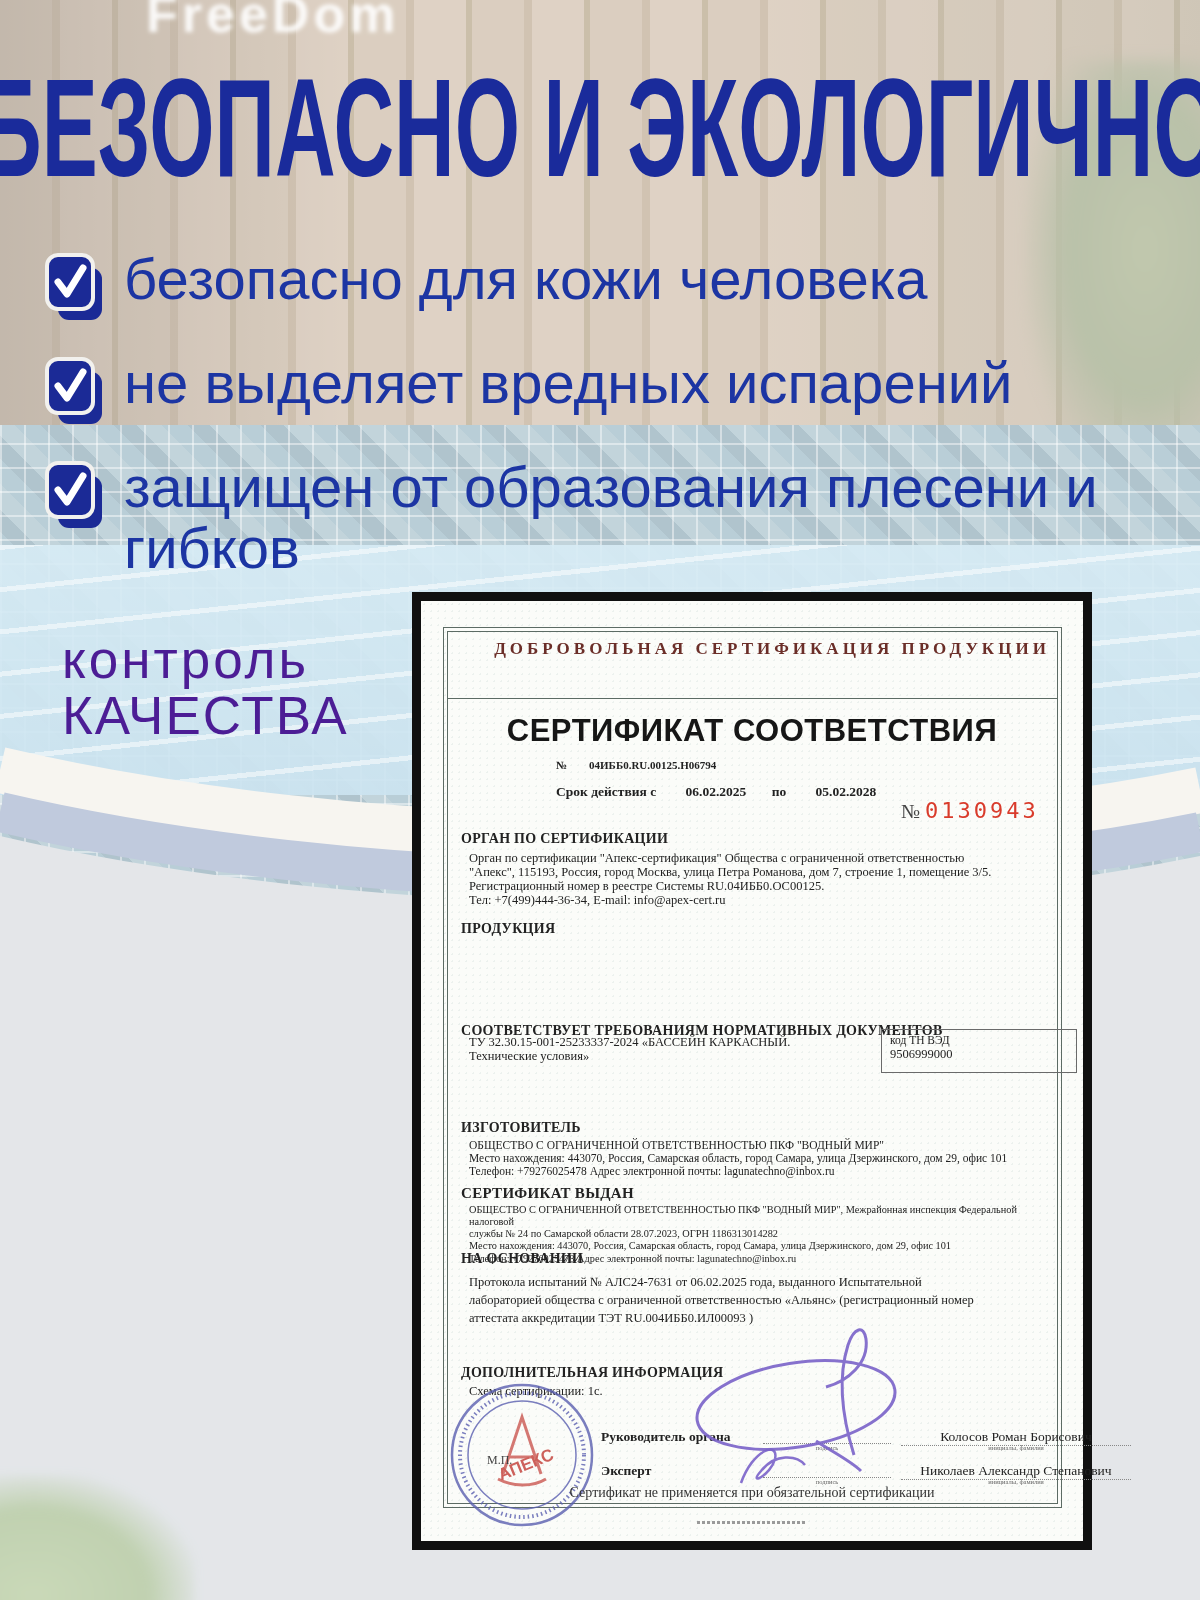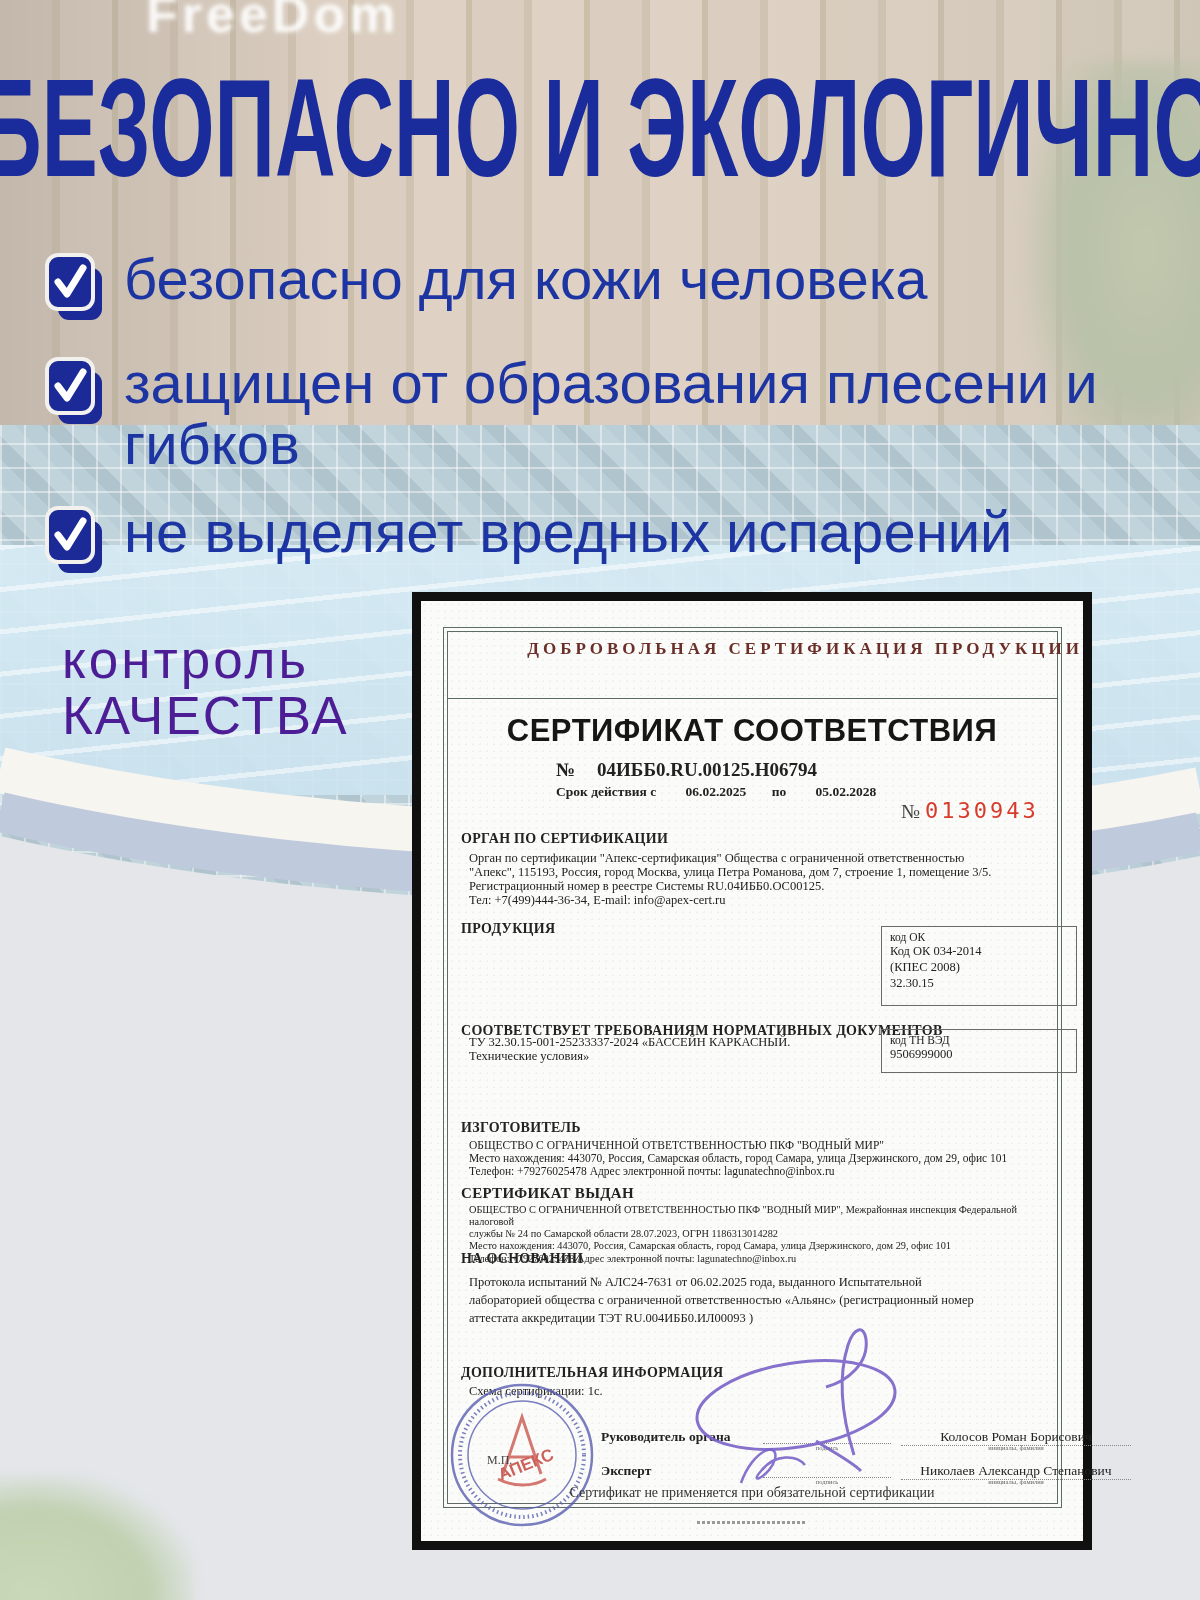--- a/index.html
+++ b/index.html
@@ -42,26 +42,26 @@
   .quality .l2{letter-spacing:2px;}
 
   
   .cert{position:absolute;left:412px;top:592px;width:662px;height:940px;
     border:9px solid #101010;background:#fbfcf9;
     background-image:radial-gradient(rgba(140,180,170,.14) 1px,transparent 1px);
     background-size:7px 7px;
     font-family:"Liberation Serif",serif;color:#222;}
   .cert-frame{position:absolute;left:22px;right:21px;top:26px;bottom:33px;border:1px solid #5c6b64;}
   .cert-frame::before{content:"";position:absolute;inset:3px;border:1px solid #5c6b64;}
-  .cert-header{position:absolute;left:0;right:0;top:38px;text-align:right;
+  .cert-header{position:absolute;left:0;right:0;top:38px;text-align:center;
     font-weight:bold;font-size:17px;letter-spacing:4px;color:#6b2e28;margin-left:40px;}
   .cert-divider{position:absolute;left:26px;right:25px;top:97px;border-top:1px solid #5c6b64;}
   .cert-title{position:absolute;left:0;right:0;top:112px;text-align:center;
     font-family:"Liberation Sans",sans-serif;font-weight:bold;font-size:31px;color:#161616;letter-spacing:.5px;}
-  .cert-number{position:absolute;left:135px;top:158px;font-weight:bold;font-size:19px;}
+  .cert-number{position:absolute;left:135px;top:158px;font-weight:bold;font-size:11px;}
   .cert-number .no-sign{margin-right:22px;}
   .cert-validity{position:absolute;left:135px;top:183px;font-weight:bold;font-size:13.5px;}
   .cert-validity .v{margin-left:26px;} .cert-validity .vl{margin-left:22px;}
   .cert-serial{position:absolute;left:480px;top:197px;font-size:20px;}
   .cert-serial .no-sign{color:#444;font-family:"Liberation Serif",serif;}
   .cert-serial .digits{font-family:"DejaVu Sans Mono",monospace;color:#d93b2b;letter-spacing:3px;font-size:22px;}
   .sec-head{position:absolute;left:40px;font-weight:bold;font-size:14px;letter-spacing:.3px;}
   .sec-body{position:absolute;left:48px;font-size:12.5px;line-height:1.12;white-space:pre-line;}
   .sec-body.small{font-size:10.3px;line-height:1.18;}
   .code-box{position:absolute;left:460px;width:178px;border:1px solid #6a6a6a;
@@ -109,29 +109,29 @@
         <path d="M14 30 L23 42 L39 16" stroke="#ffffff" stroke-width="7" fill="none" stroke-linecap="round" stroke-linejoin="round"></path>
       </svg>
       <div class="bullet-text">безопасно для кожи человека</div>
     </div>
     <div class="bullet-row">
       <svg class="chk" width="62" height="74" viewBox="0 0 62 74">
         <rect x="14" y="16" width="44" height="52" rx="11" fill="#1b2a96"></rect>
         <rect x="3" y="3" width="46" height="54" rx="11" fill="#1b2a96" stroke="#f2f1ee" stroke-width="4"></rect>
         <path d="M14 30 L23 42 L39 16" stroke="#ffffff" stroke-width="7" fill="none" stroke-linecap="round" stroke-linejoin="round"></path>
       </svg>
-      <div class="bullet-text">защищен от образования плесени и гибков</div>
+      <div class="bullet-text">не выделяет вредных испарений</div>
     </div>
     <div class="bullet-row">
       <svg class="chk" width="62" height="74" viewBox="0 0 62 74">
         <rect x="14" y="16" width="44" height="52" rx="11" fill="#1b2a96"></rect>
         <rect x="3" y="3" width="46" height="54" rx="11" fill="#1b2a96" stroke="#f2f1ee" stroke-width="4"></rect>
         <path d="M14 30 L23 42 L39 16" stroke="#ffffff" stroke-width="7" fill="none" stroke-linecap="round" stroke-linejoin="round"></path>
       </svg>
-      <div class="bullet-text">не выделяет вредных испарений</div>
+      <div class="bullet-text">защищен от образования плесени и гибков</div>
     </div>
   </div>
 
   <div class="quality">
     <div>контроль</div>
     <div class="l2">КАЧЕСТВА</div>
   </div>
 
   <div class="cert">
     <div class="cert-frame"></div>
@@ -153,26 +153,20 @@
       <span class="digits">0130943</span>
     </div>
 
     <div class="sec-head" style="top:230px;">ОРГАН ПО СЕРТИФИКАЦИИ</div>
     <div class="sec-body" style="top:250px;width:560px;">Орган по сертификации "Апекс-сертификация" Общества с ограниченной ответственностью
 "Апекс", 115193, Россия, город Москва, улица Петра Романова, дом 7, строение 1, помещение 3/5.
 Регистрационный номер в реестре Системы RU.04ИББ0.ОС00125.
 Тел: +7(499)444-36-34, E-mail: info@apex-cert.ru</div>
 
     <div class="sec-head" style="top:320px;">ПРОДУКЦИЯ</div>
-    <div class="code-box" style="top:325px;height:72px;">
-      <div class="cb-label">код ОК</div>
-      <div>Код ОК 034-2014</div>
-      <div>(КПЕС 2008)</div>
-      <div>32.30.15</div>
-    </div>
 
     <div class="sec-head" style="top:422px;">СООТВЕТСТВУЕТ ТРЕБОВАНИЯМ НОРМАТИВНЫХ ДОКУМЕНТОВ</div>
     <div class="sec-body" style="top:434px;width:400px;">ТУ 32.30.15-001-25233337-2024 «БАССЕЙН КАРКАСНЫЙ.
 Технические условия»</div>
     <div class="code-box" style="top:428px;height:36px;">
       <div class="cb-label">код ТН ВЭД</div>
       <div>9506999000</div>
     </div>
 
     <div class="sec-head" style="top:519px;">ИЗГОТОВИТЕЛЬ</div>

